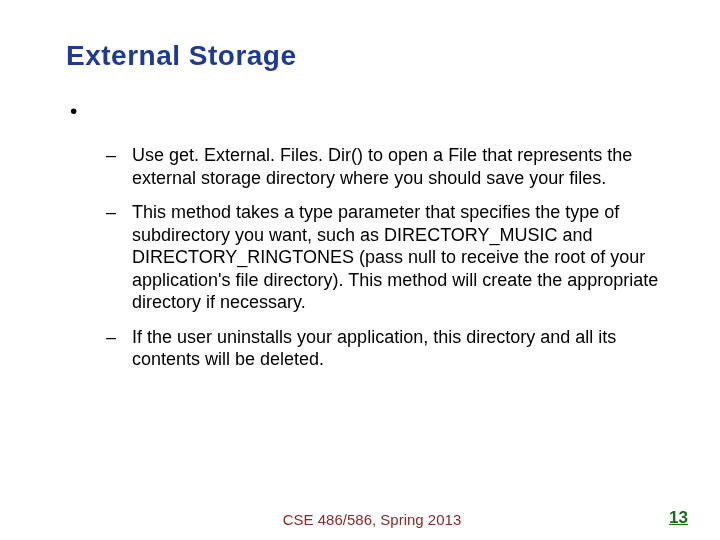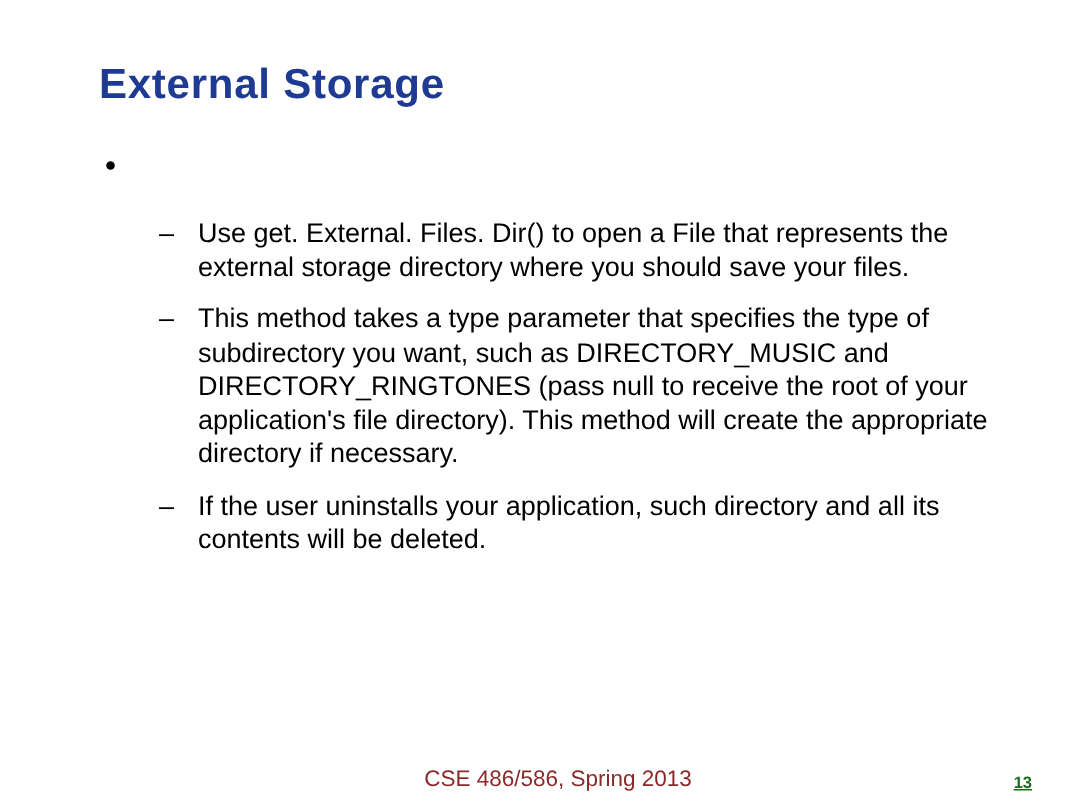--- a/index.html
+++ b/index.html
@@ -51,21 +51,21 @@
     width: 100%;
     text-align: center;
     color: #8a2a2a;
     font-size: 15px;
   }
   .footer-page {
     position: absolute;
     bottom: 16px;
     right: 36px;
     color: #1a6b1a;
-    font-size: 11px;
+    font-size: 17px;
     font-weight: bold;
     text-decoration: underline;
   }
 </style>
 </head>
 <body>
 
 <div class="slide">
   <h1 class="title">External Storage</h1>
 
@@ -78,18 +78,18 @@
     <span>Use get. External. Files. Dir() to open a File that represents the external storage directory where you should save your files.</span>
   </div>
 
   <div class="bullet-l2">
     <span class="marker">–</span>
     <span>This method takes a type parameter that specifies the type of subdirectory you want, such as DIRECTORY_MUSIC and DIRECTORY_RINGTONES (pass null to receive the root of your application's file directory). This method will create the appropriate directory if necessary.</span>
   </div>
 
   <div class="bullet-l2">
     <span class="marker">–</span>
-    <span>If the user uninstalls your application, such directory and all its contents will be deleted.</span>
+    <span>If the user uninstalls your application, this directory and all its contents will be deleted.</span>
   </div>
 </div>
 
 <div class="footer-course">CSE 486/586, Spring 2013</div>
 <div class="footer-page">13</div>
 
 </body></html>

